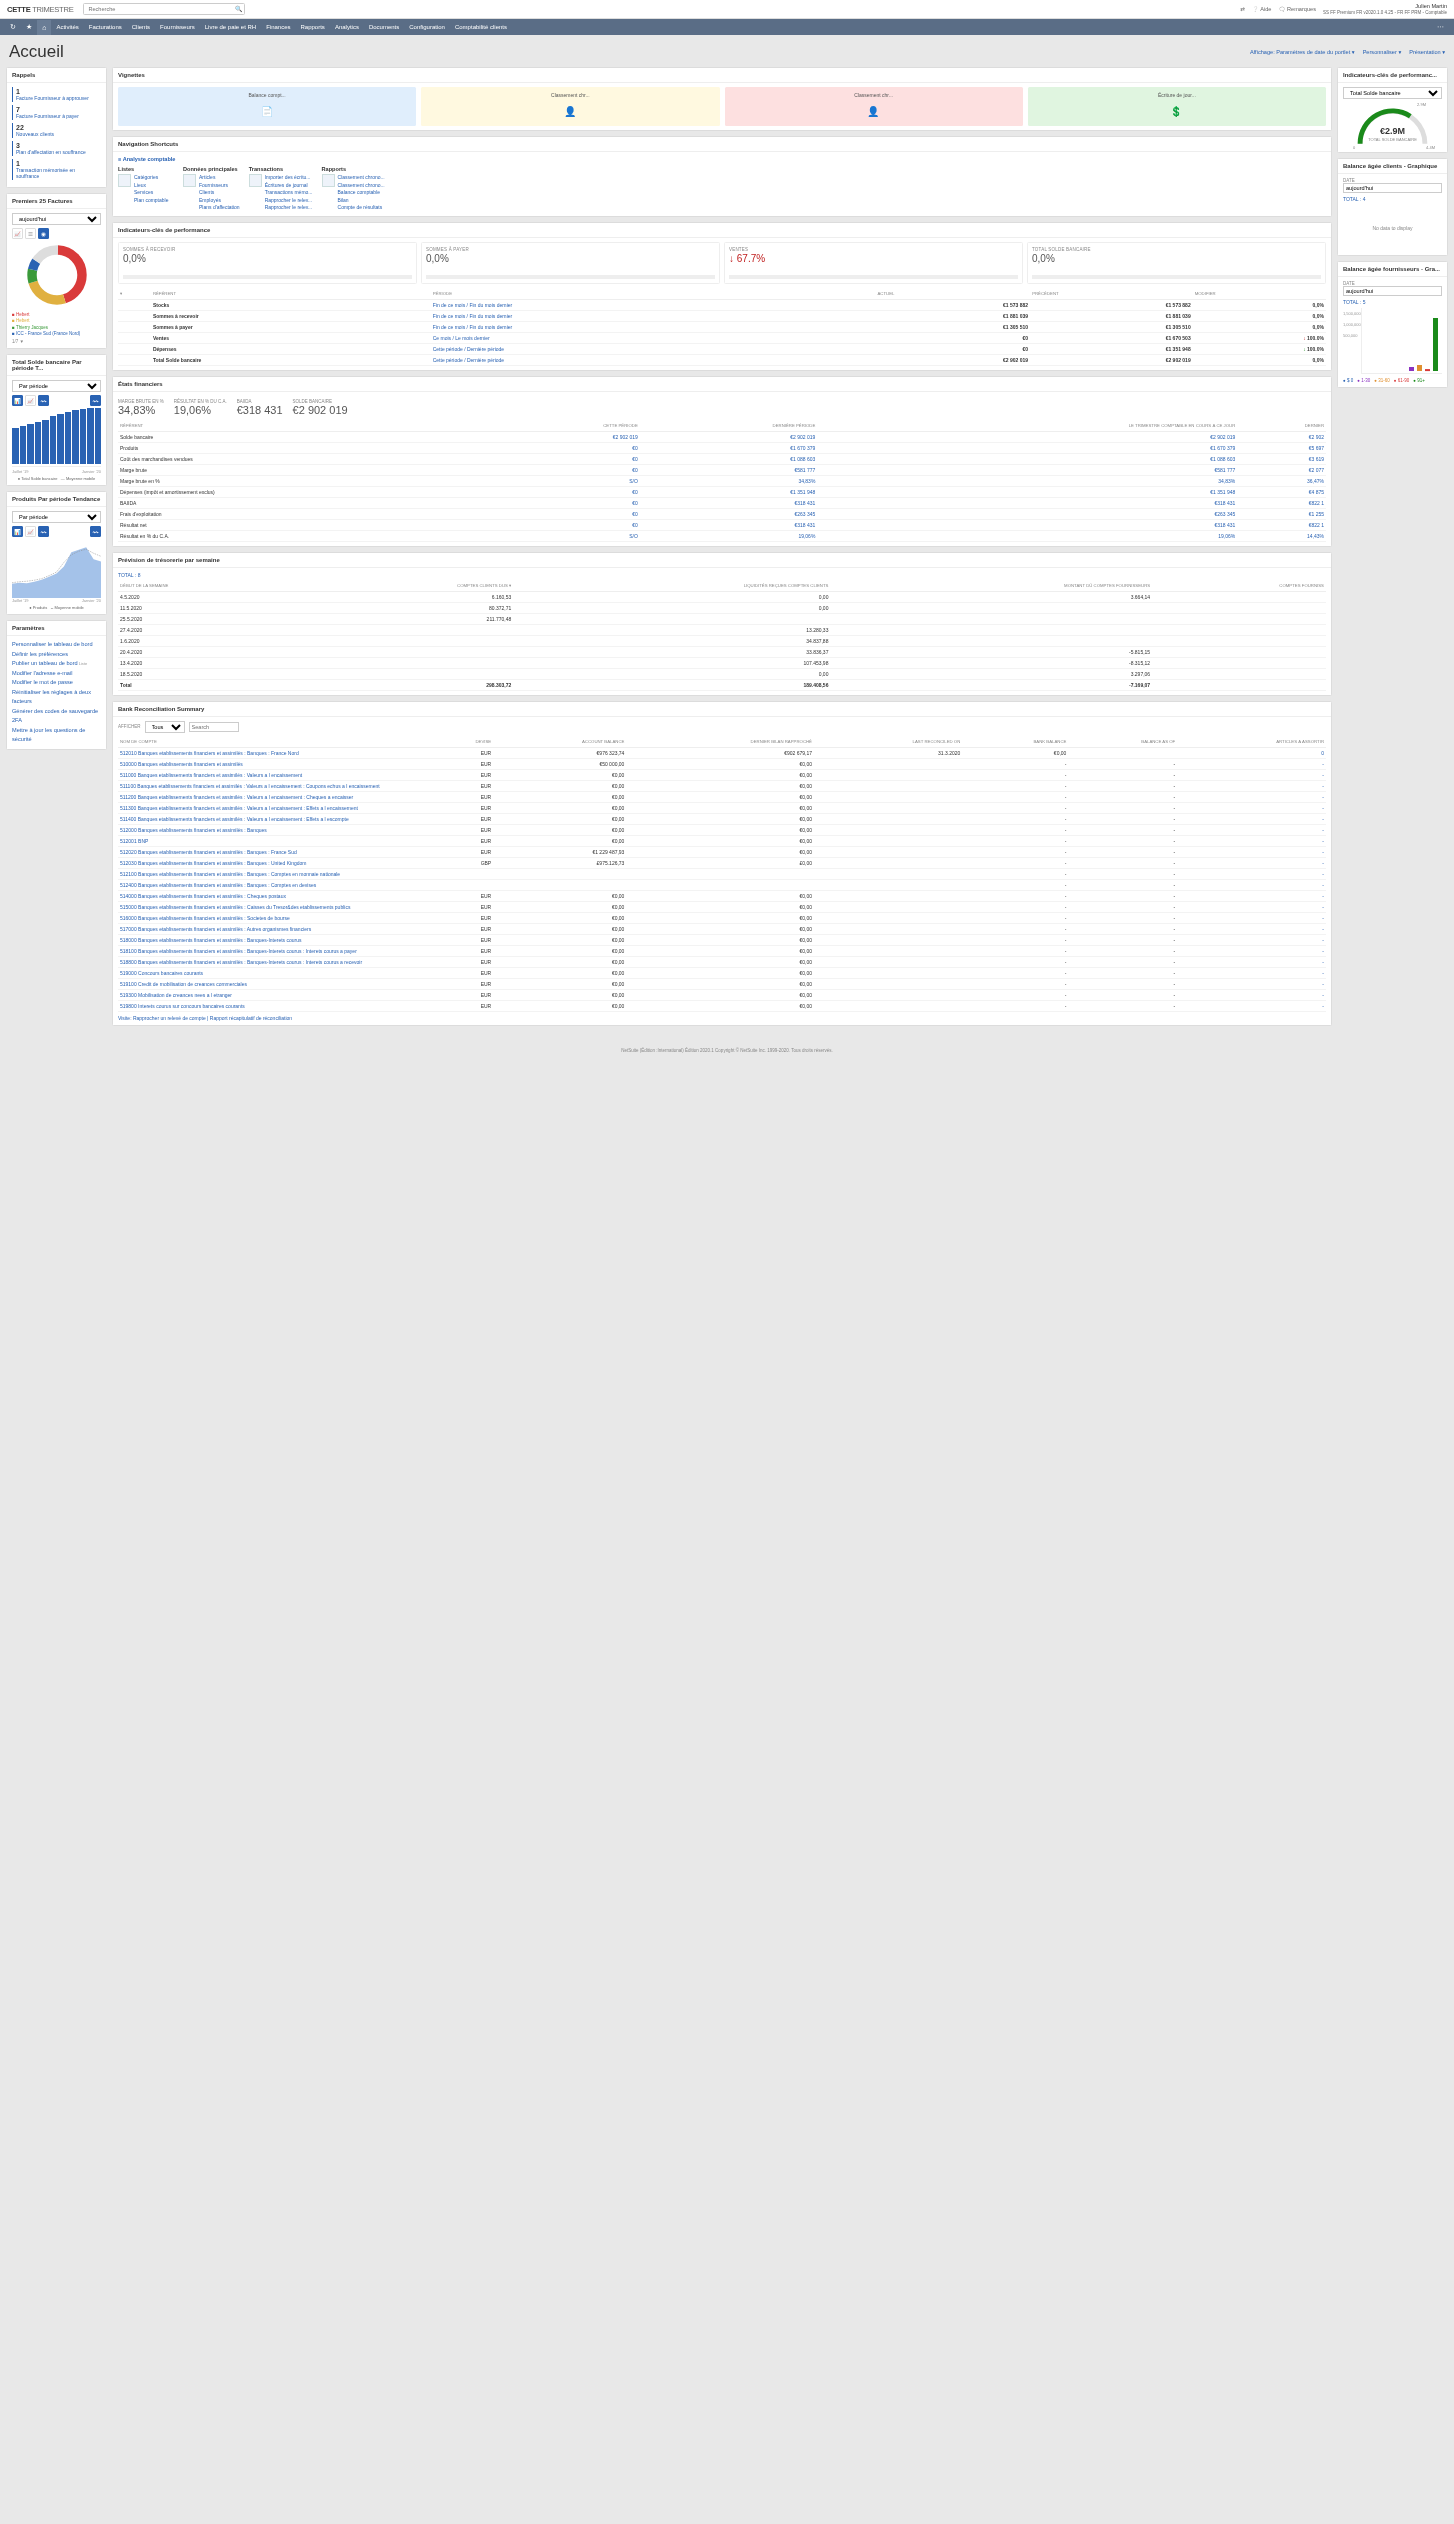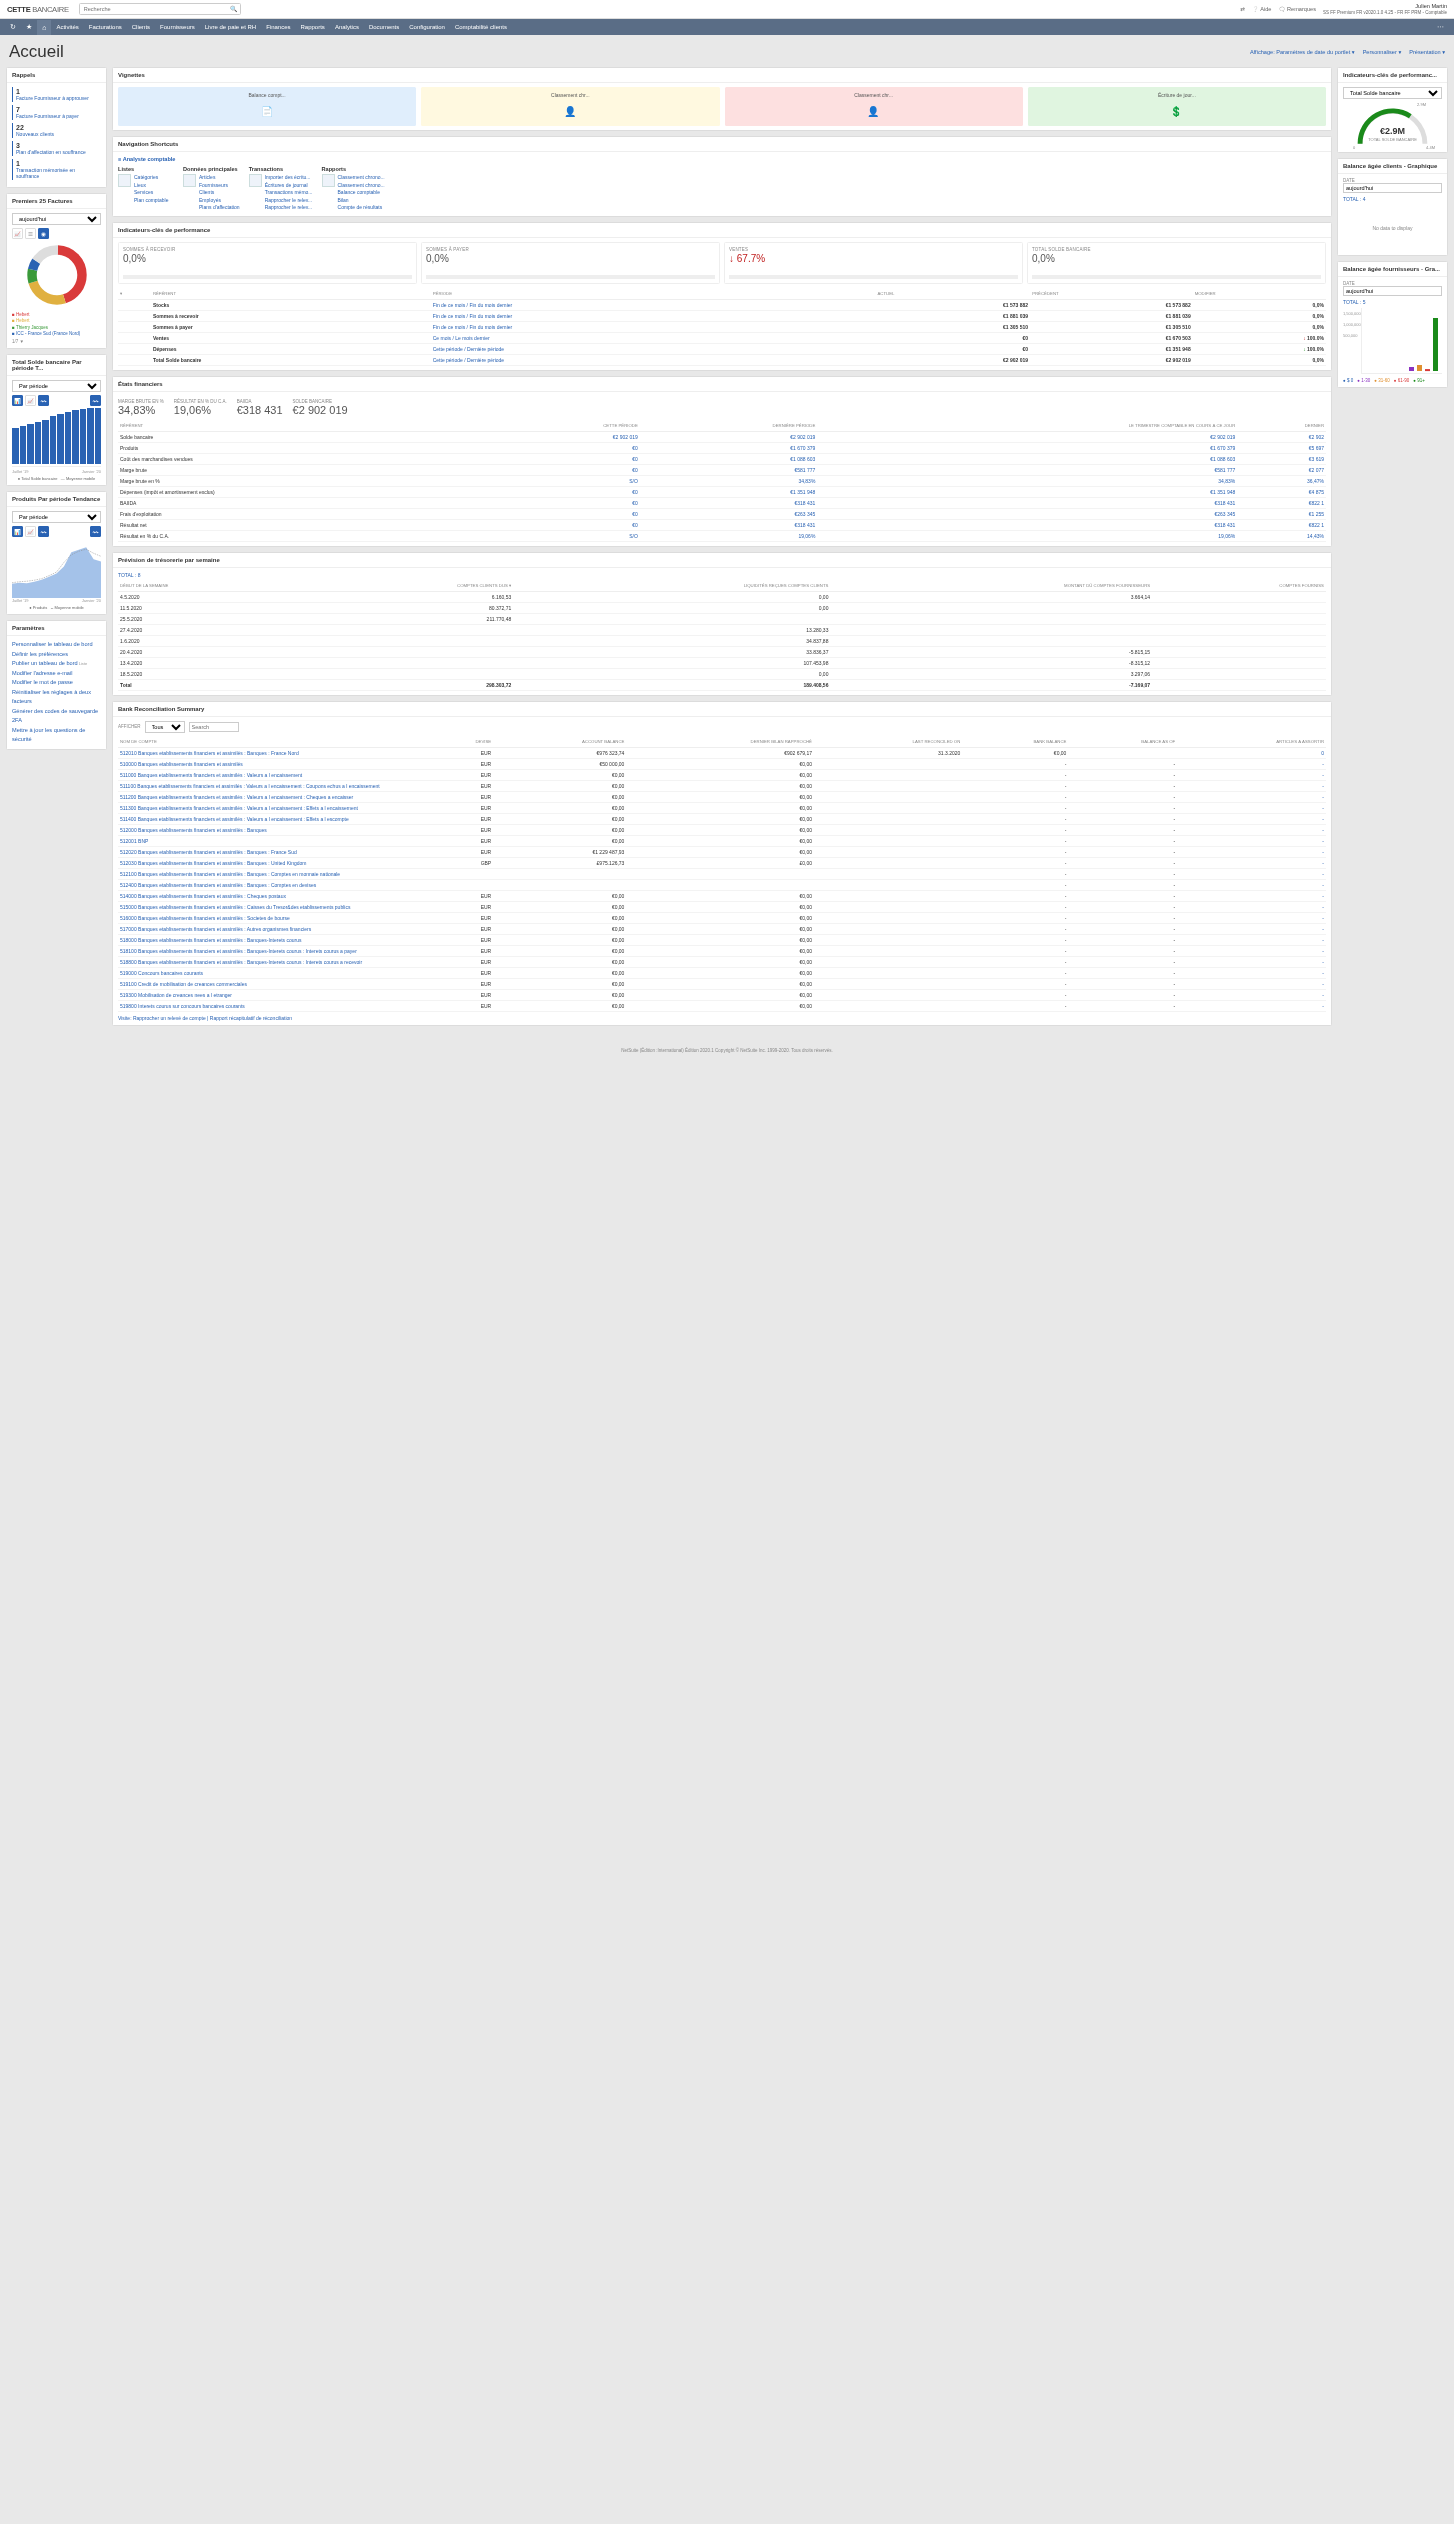--- a/index.html
+++ b/index.html
@@ -115,21 +115,21 @@
 
 
 .params a { display:block; font-size:5.6px; line-height:1.7; }
 </style>
 </head>
 <body>
 
 <div id="top-bar">
   <div id="logo">
     <span>CETTE</span>
-    <span class="net">BANCAIRE</span>
+    <span class="net">TRIMESTRE</span>
   </div>
   <div id="search-wrap">
     <input type="text" placeholder="Recherche" style="">
     <span class="mag">🔍</span>
   </div>
   <div id="top-right">
     <span>⇄</span>
     <span>❔ <span>Aide</span></span>
     <span>🗨 <span>Remarques</span></span>
     <div class="usr">

